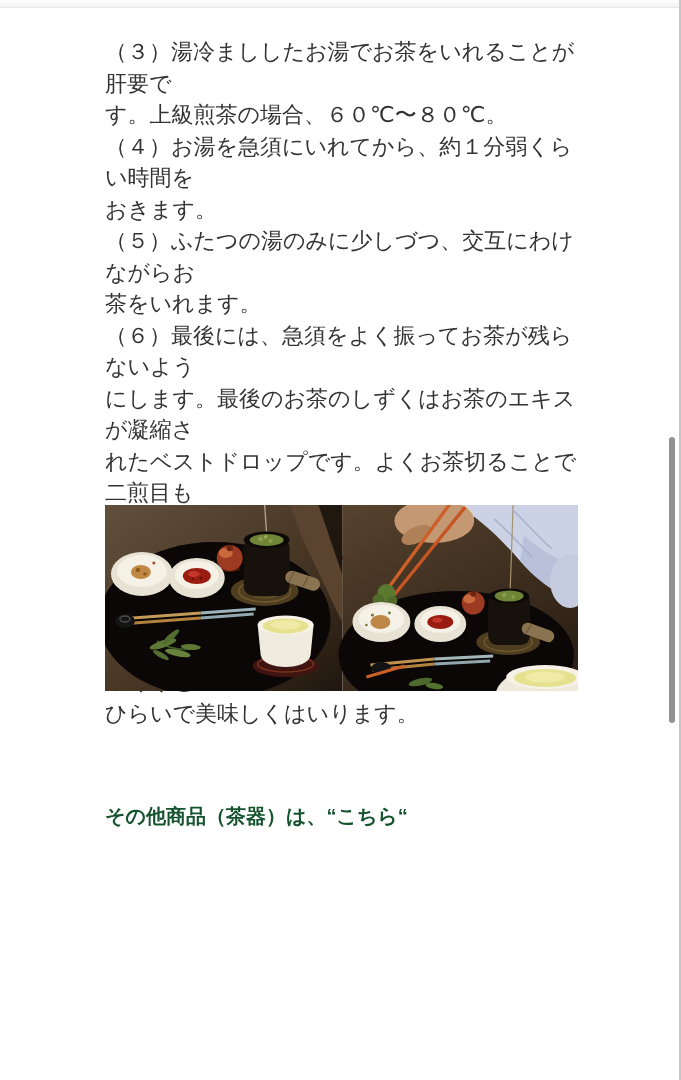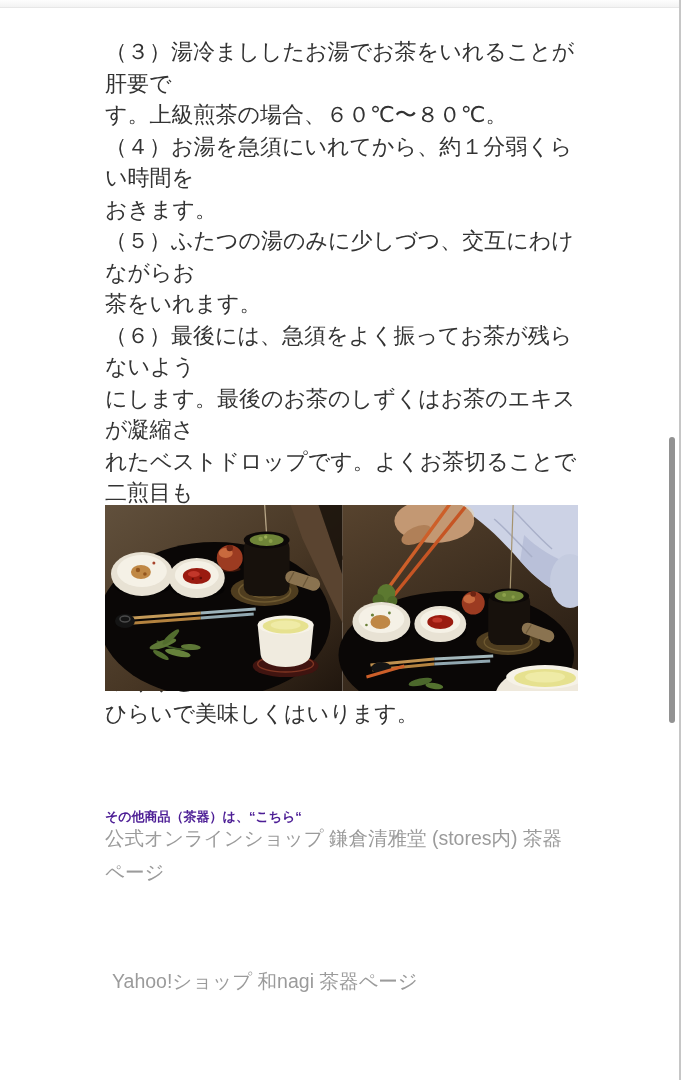--- a/index.html
+++ b/index.html
@@ -24,21 +24,21 @@
   .body-text{
     position:absolute;top:0;left:0;margin:0;width:472px;
     font-size:22px;line-height:31.5px;color:#333333;
   }
   .photo{
     position:absolute;top:469px;left:0;margin:0;width:473px;height:186px;
   }
   .photo svg{display:block;width:100%;height:100%;}
   .heading{
     position:absolute;top:767px;left:0;margin:0;
-    font-size:13px;line-height:27px;font-weight:bold;color:#4c1d95;text-align:right;
+    font-size:20px;line-height:27px;font-weight:bold;color:#14532d;text-align:right;
   }
   .shop-link{
     position:absolute;left:0;margin:0;display:block;
     font-size:19.5px;line-height:34px;color:#9b9b9b;
     text-decoration:none;cursor:pointer;
   }
   #link-official{top:785px;}
   #link-rakuten{top:875px;}
   #link-yahoo{top:928px;left:7px;}
 </style>
@@ -197,18 +197,16 @@
         <ellipse cx="441" cy="192" rx="50" ry="30" fill="#efe9dc"></ellipse>
         <ellipse cx="441" cy="172" rx="39" ry="12" fill="#f6f2e7"></ellipse>
         <ellipse cx="441" cy="173" rx="31" ry="9" fill="#e6e18f"></ellipse>
         <ellipse cx="441" cy="172" rx="20" ry="5.5" fill="#efeba6"></ellipse>
       </g>
     </svg>
   </figure>
 
   <h3 class="heading">その他商品（茶器）は、“こちら“</h3>
 
-  <a class="shop-link" id="link-official">公式オンラインショップ 鎌倉清雅堂 (stores内) 茶器<br>ページ</a>
-
-
-  <a class="shop-link" id="link-yahoo">Yahoo!ショップ 和nagi 茶器ページ</a>
+
+
 
 </main>
 
 </body></html>

